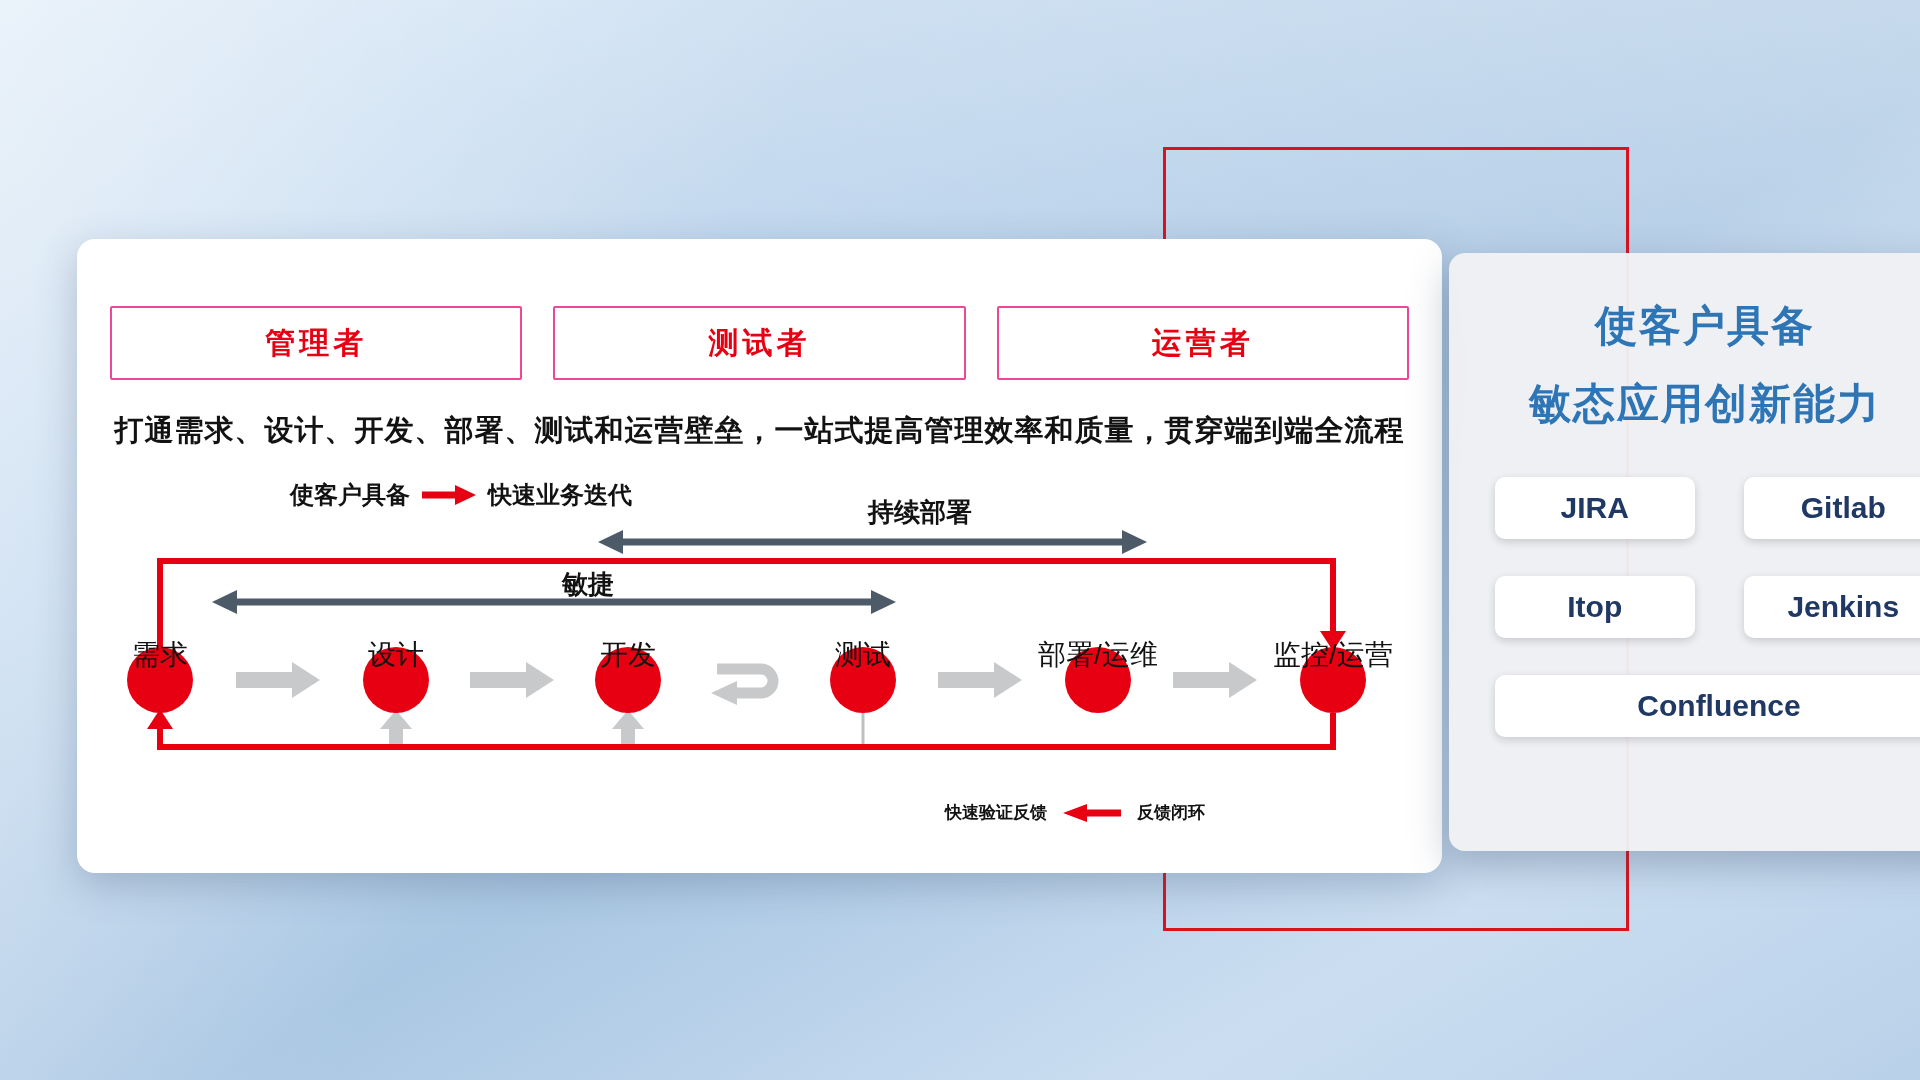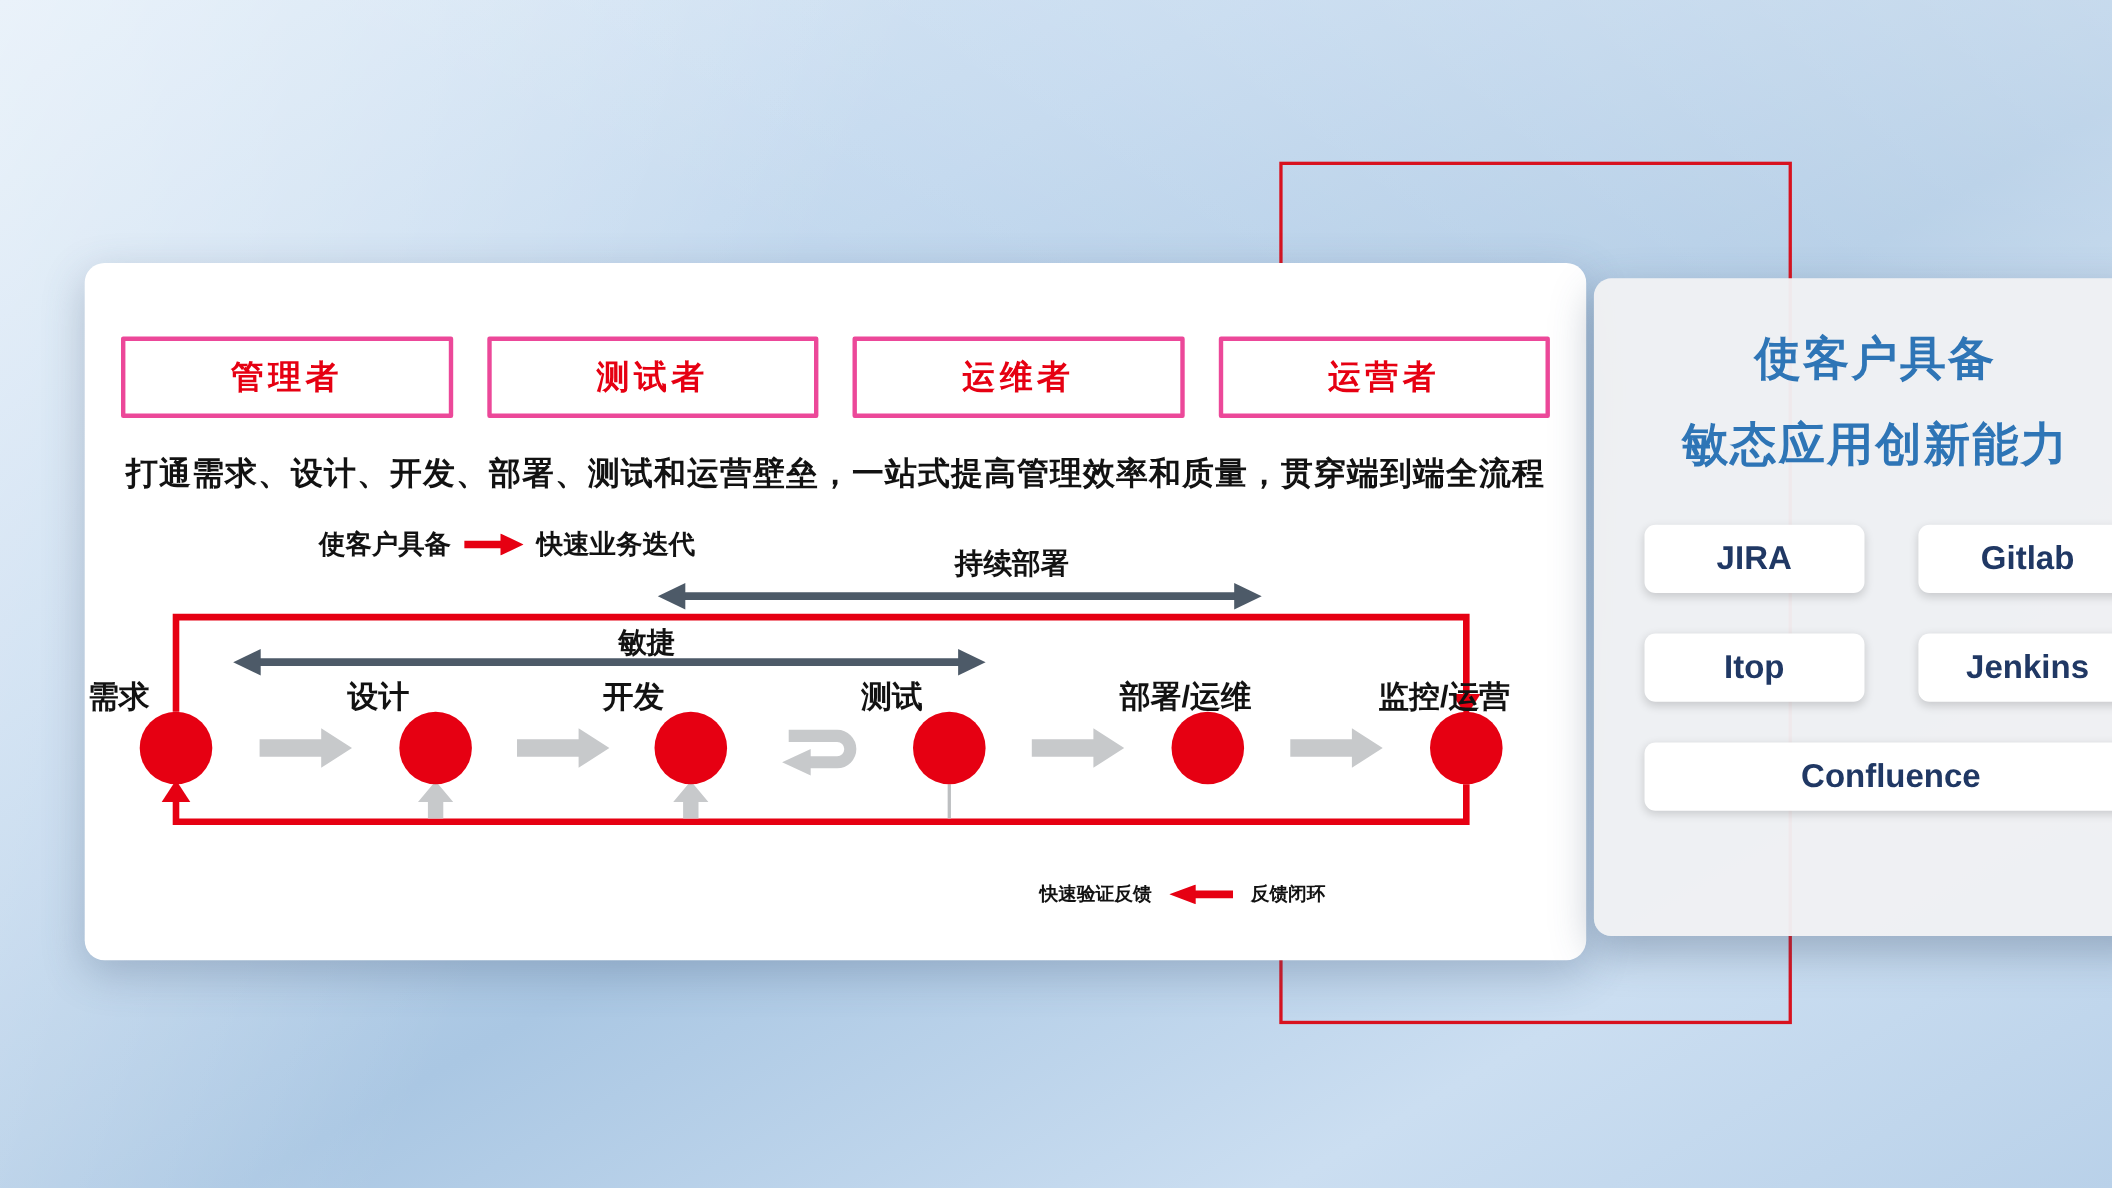--- a/index.html
+++ b/index.html
@@ -25,21 +25,21 @@
     background:#ffffff; border-radius:18px;
     box-shadow:0 12px 38px rgba(70,90,120,0.30);
     z-index:2;
   }
 
   .roles-row {
     position:absolute; left:33px; top:67px; width:1299px;
     display:flex; gap:31px;
   }
   .role-box {
-    flex:1; height:74px; border:4px solid #ec4899; border-radius:2px;
+    flex:1; height:74px; border:2px solid #ec4899; border-radius:2px;
     background:#ffffff; display:flex; align-items:center; justify-content:center;
     font-size:30px; font-weight:bold; color:#e60012; letter-spacing:4px;
   }
 
   .description {
     position:absolute; left:0; top:172px; width:100%;
     text-align:center; font-size:29px; font-weight:bold; color:#121212;
     letter-spacing:1px;
   }
 
@@ -56,22 +56,22 @@
 
   .flow-label {
     position:absolute; font-weight:bold; color:#121212; text-align:right;
   }
   .flow-label.cd    { left:695px; top:256px; width:200px; font-size:26px; }
   .flow-label.agile { left:417px; top:328px; width:120px; font-size:26px; }
 
   .diagram { position:absolute; left:0; top:0; width:1365px; height:634px; }
 
   .step-label {
-    position:absolute; top:376px; width:160px; text-align:left;
-    font-size:28px; font-weight:bold; color:#121212;
+    position:absolute; top:397px; width:160px; text-align:center;
+    font-size:28px; font-weight:normal; color:#121212;
   }
   .step-label.s0 { left:3px; }
   .step-label.s1 { left:239px; }
   .step-label.s2 { left:471px; }
   .step-label.s3 { left:706px; }
   .step-label.s4 { left:941px; }
   .step-label.s5 { left:1176px; }
 
   
   .side-panel {
@@ -101,21 +101,20 @@
 </head>
 <body>
 
 <div class="red-frame"></div>
 
 <div class="white-panel">
 
   <div class="roles-row">
     <div class="role-box">管理者</div>
     <div class="role-box">测试者</div>
-    <div class="role-box">运维者</div>
     <div class="role-box">运营者</div>
   </div>
 
   <div class="description">打通需求、设计、开发、部署、测试和运营壁垒，一站式提高管理效率和质量，贯穿端到端全流程</div>
 
   <div class="legend-forward">
     <span>使客户具备</span>
     <svg width="54" height="20" viewBox="0 0 54 20">
       <polygon points="0,6.5 33,6.5 33,0 54,10 33,20 33,13.5 0,13.5" fill="#e60012"></polygon>
     </svg>

